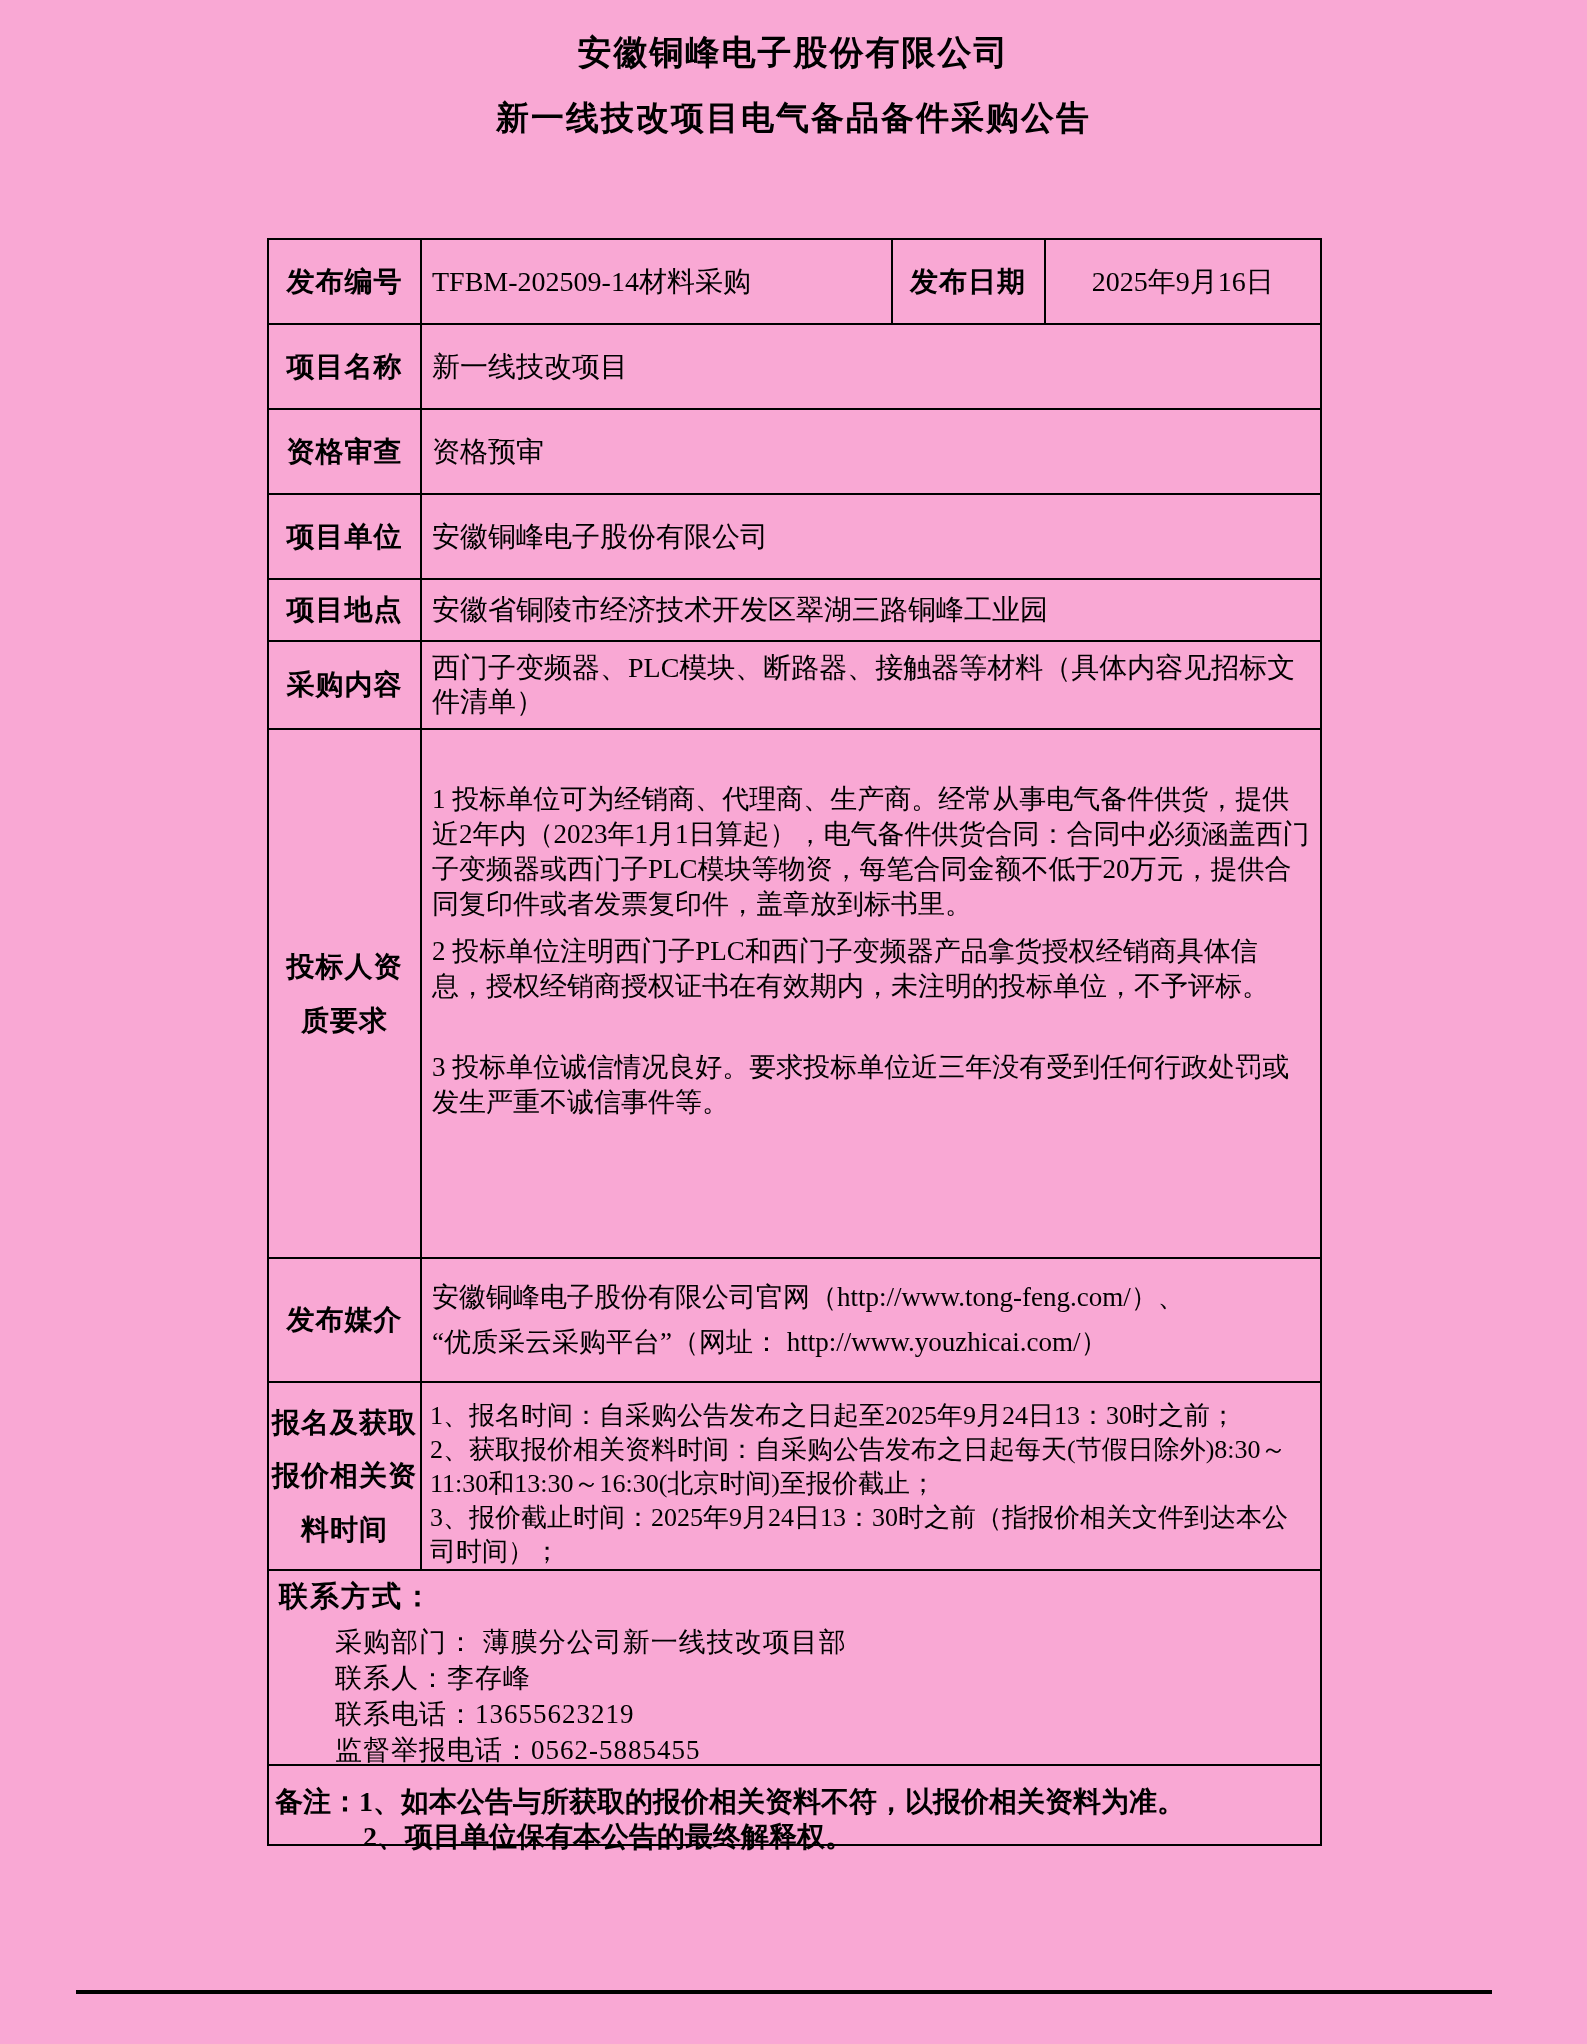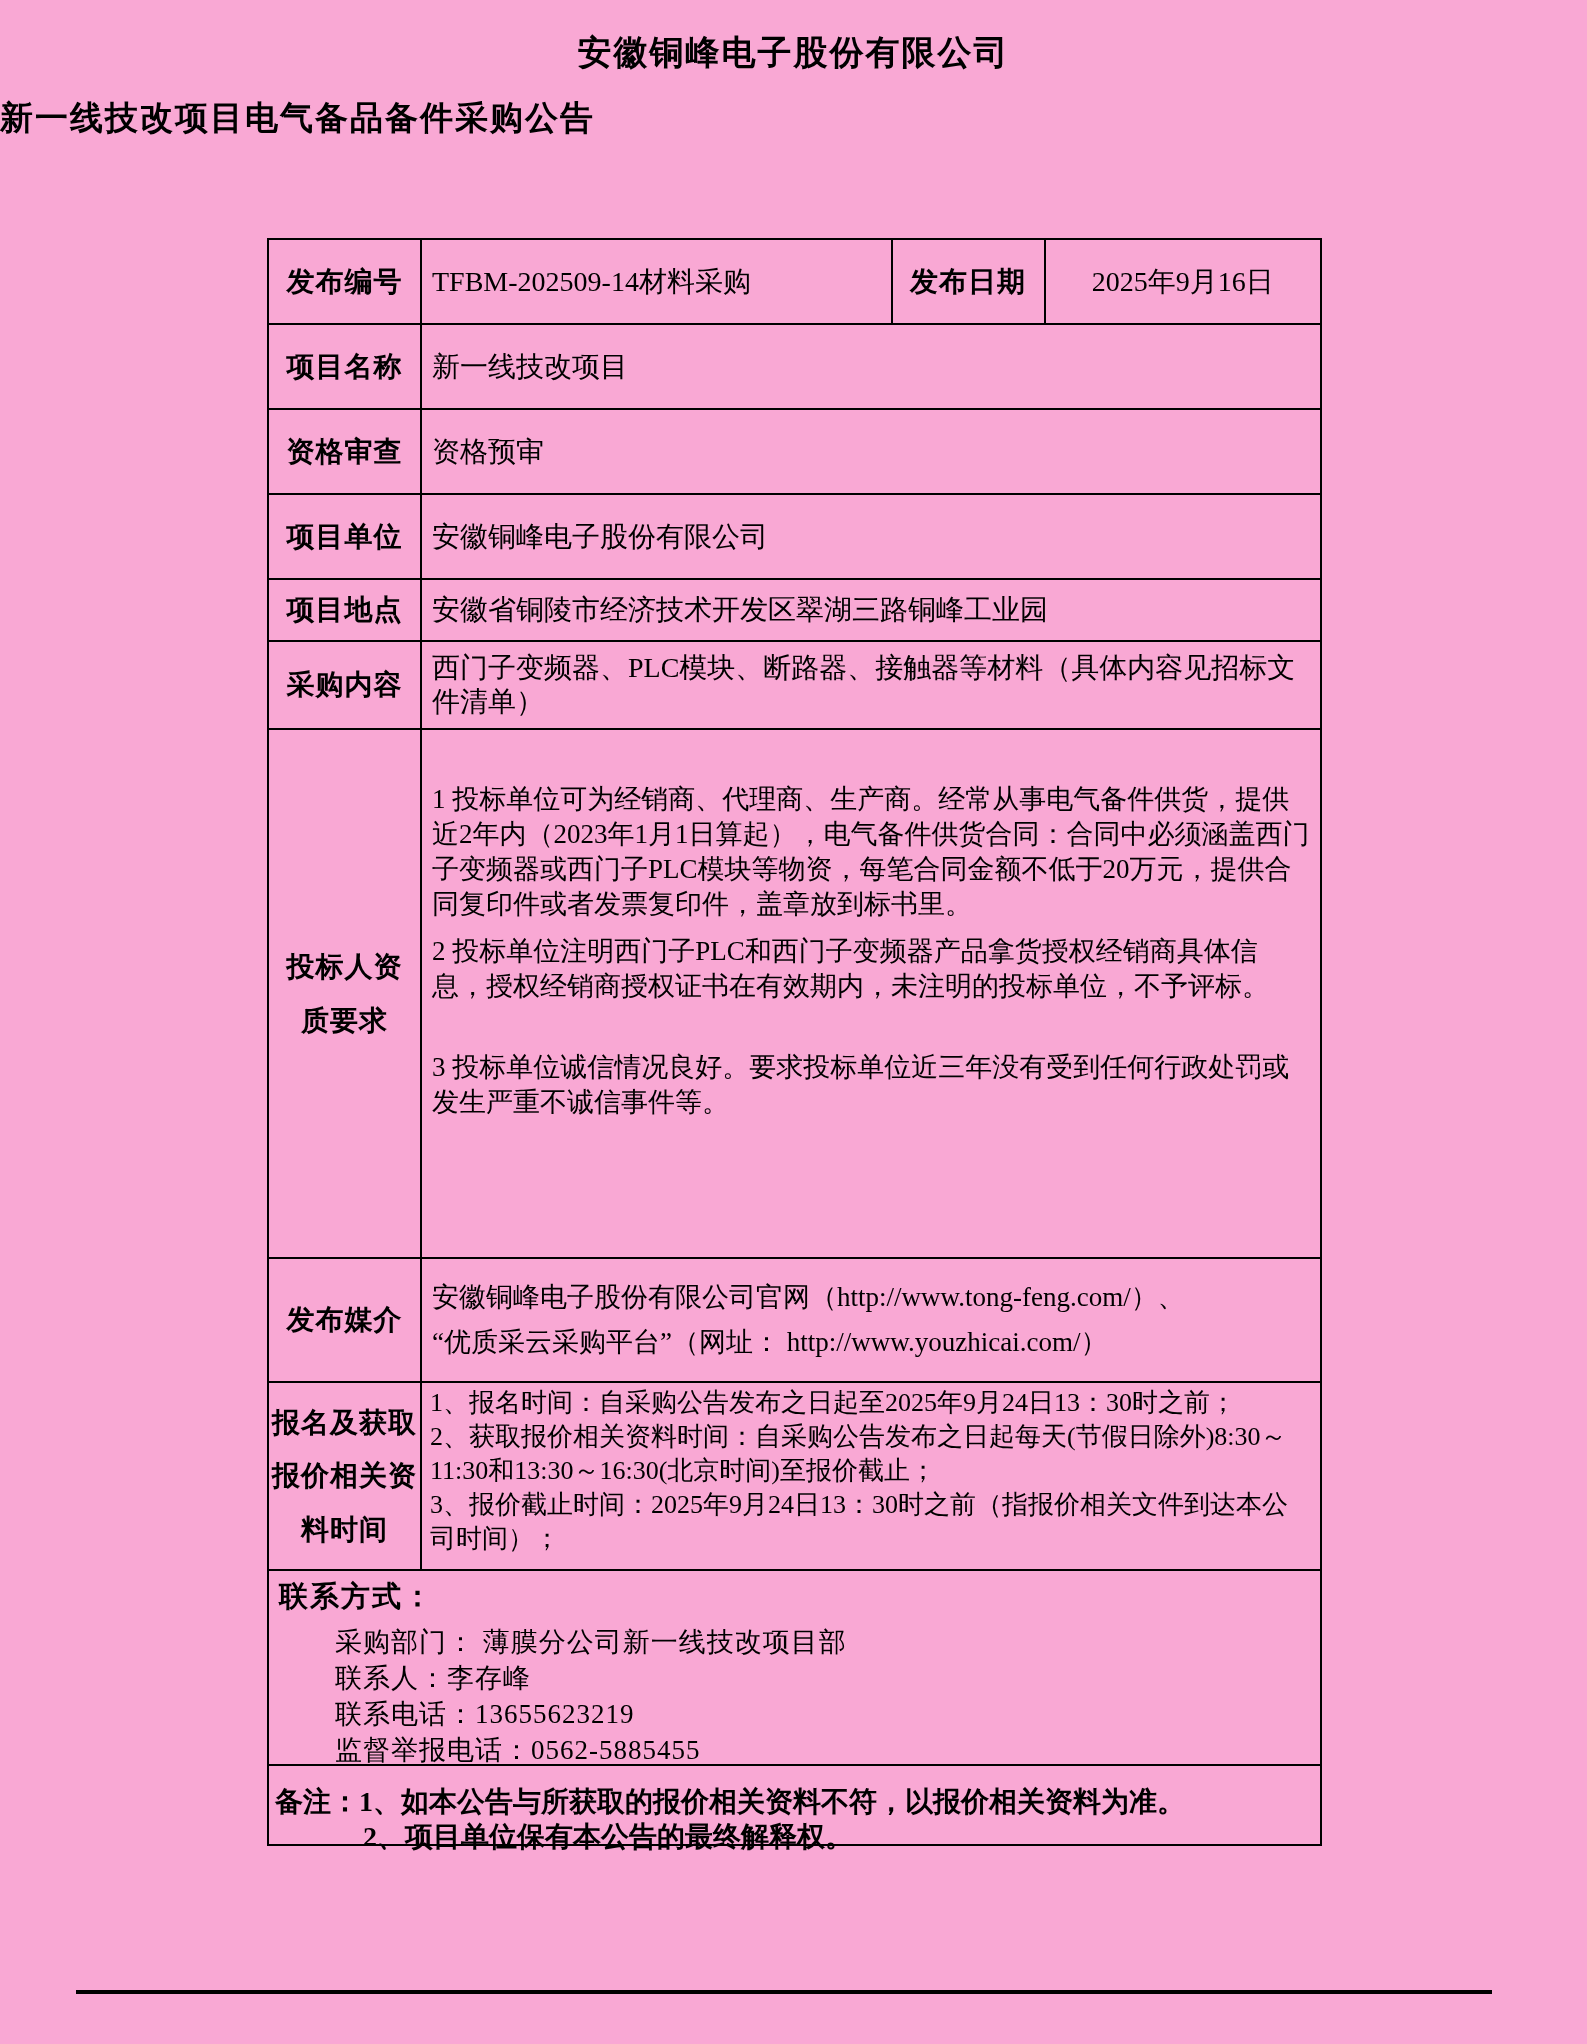--- a/index.html
+++ b/index.html
@@ -11,21 +11,21 @@
     font-family:"Liberation Serif","DejaVu Serif",serif;
     color:#000000;
     overflow:hidden;
   }
   .title{
     position:absolute; left:0; top:30px; width:1587px;
     text-align:center; font-size:34px; font-weight:bold; letter-spacing:2px;
   }
   .subtitle{
     position:absolute; left:0; top:96px; width:1587px;
-    text-align:left; font-size:33px; font-weight:bold; letter-spacing:2px;
+    text-align:center; font-size:33px; font-weight:bold; letter-spacing:2px;
   }
   .doc-table{
     position:absolute; left:267px; top:238px; width:1055px;
     border:2px solid #000; box-sizing:border-box;
     font-size:28px; line-height:1.2;
   }
   .row{display:flex; border-bottom:2px solid #000; box-sizing:border-box;}
   .row:last-child{border-bottom:none;}
   .cell{box-sizing:border-box; display:flex; align-items:center;}
   .cell.lbl{
@@ -42,21 +42,21 @@
   .qual-row{height:529px;}
   .qual-cell{flex:1 1 auto; padding:52px 10px 10px 10px; box-sizing:border-box;}
   .qual-cell p{margin:0; font-size:27px; line-height:35px;}
   .qual-cell p.p1{margin-bottom:12px;}
   .qual-cell p.p2{margin-bottom:46px;}
   .media-row{height:124px;}
   .media-cell{flex:1 1 auto; padding:4px 10px; box-sizing:border-box;
     display:flex; flex-direction:column; justify-content:center;}
   .media-cell div{font-size:27px; line-height:45px;}
   .sched-row{height:188px;}
-  .sched-cell{flex:1 1 auto; padding:3px 8px; box-sizing:border-box;}
+  .sched-cell{flex:1 1 auto; padding:16px 8px; box-sizing:border-box;}
   .sched-cell div{font-size:26px; line-height:34px;}
   .contact-row{height:195px; display:block; padding:6px 10px; box-sizing:border-box;}
   .contact-heading{font-size:29px; font-weight:bold; letter-spacing:2px; margin:2px 0 10px 0;}
   .contact-line{font-size:27px; line-height:36px; padding-left:56px; letter-spacing:1px;}
   .remarks-row{height:78px; display:block; padding:18px 6px; box-sizing:border-box;}
   .remarks-line{font-size:28px; font-weight:bold; line-height:35px;}
   .remarks-line .rl-label{font-weight:bold;}
   .remarks-line.indent{padding-left:88px;}
   .footer-rule{
     position:absolute; left:76px; top:1990px; width:1416px; height:4px;

